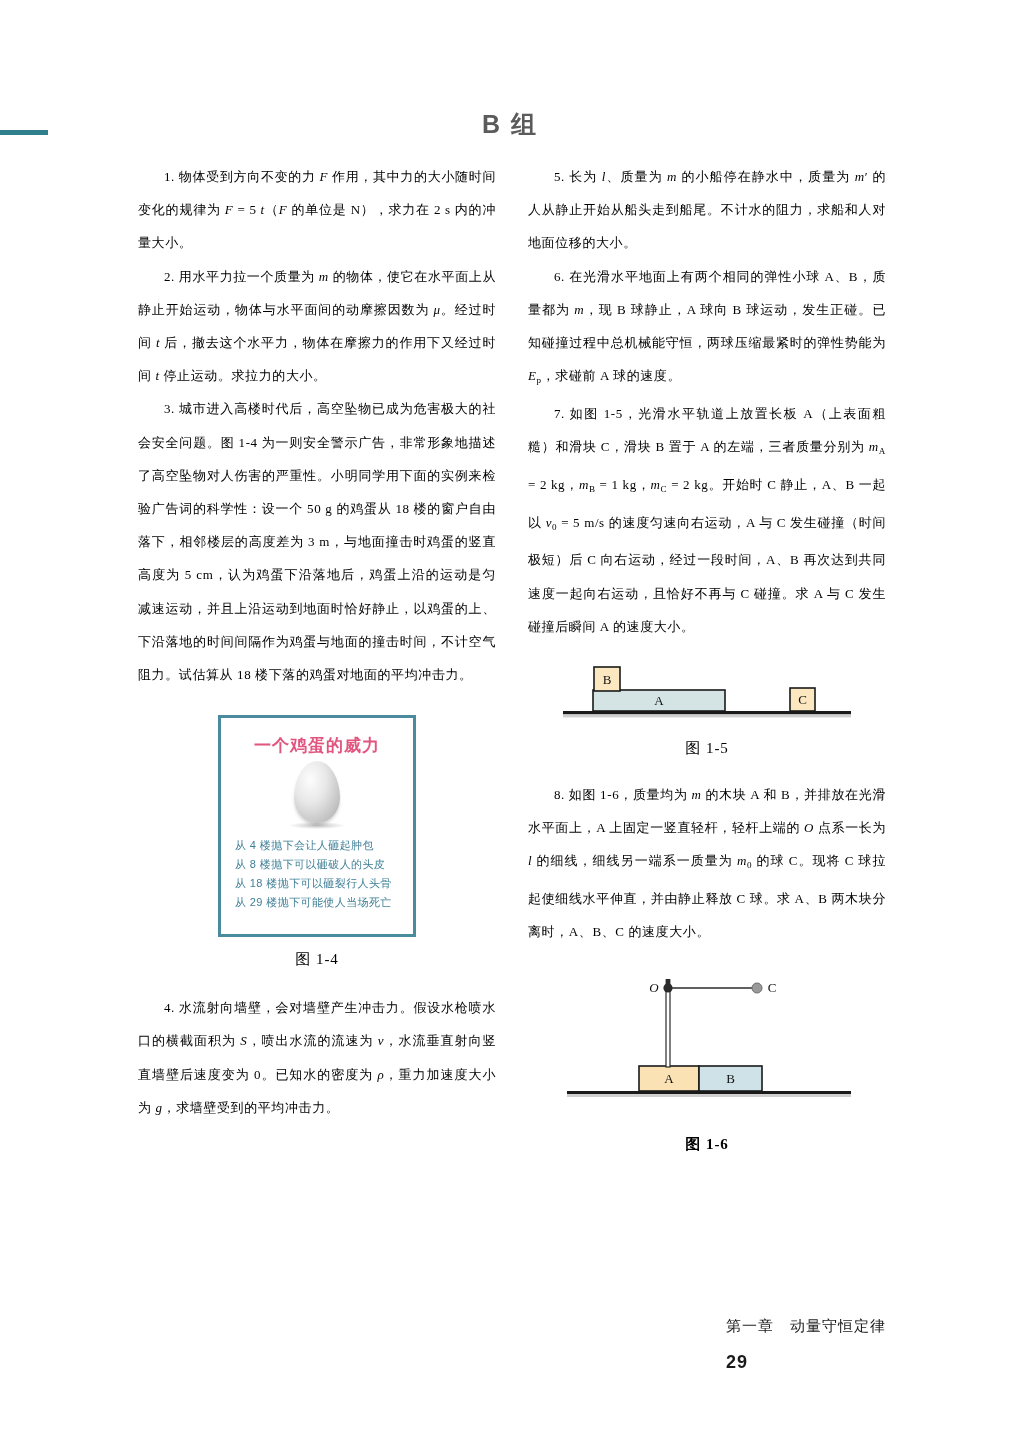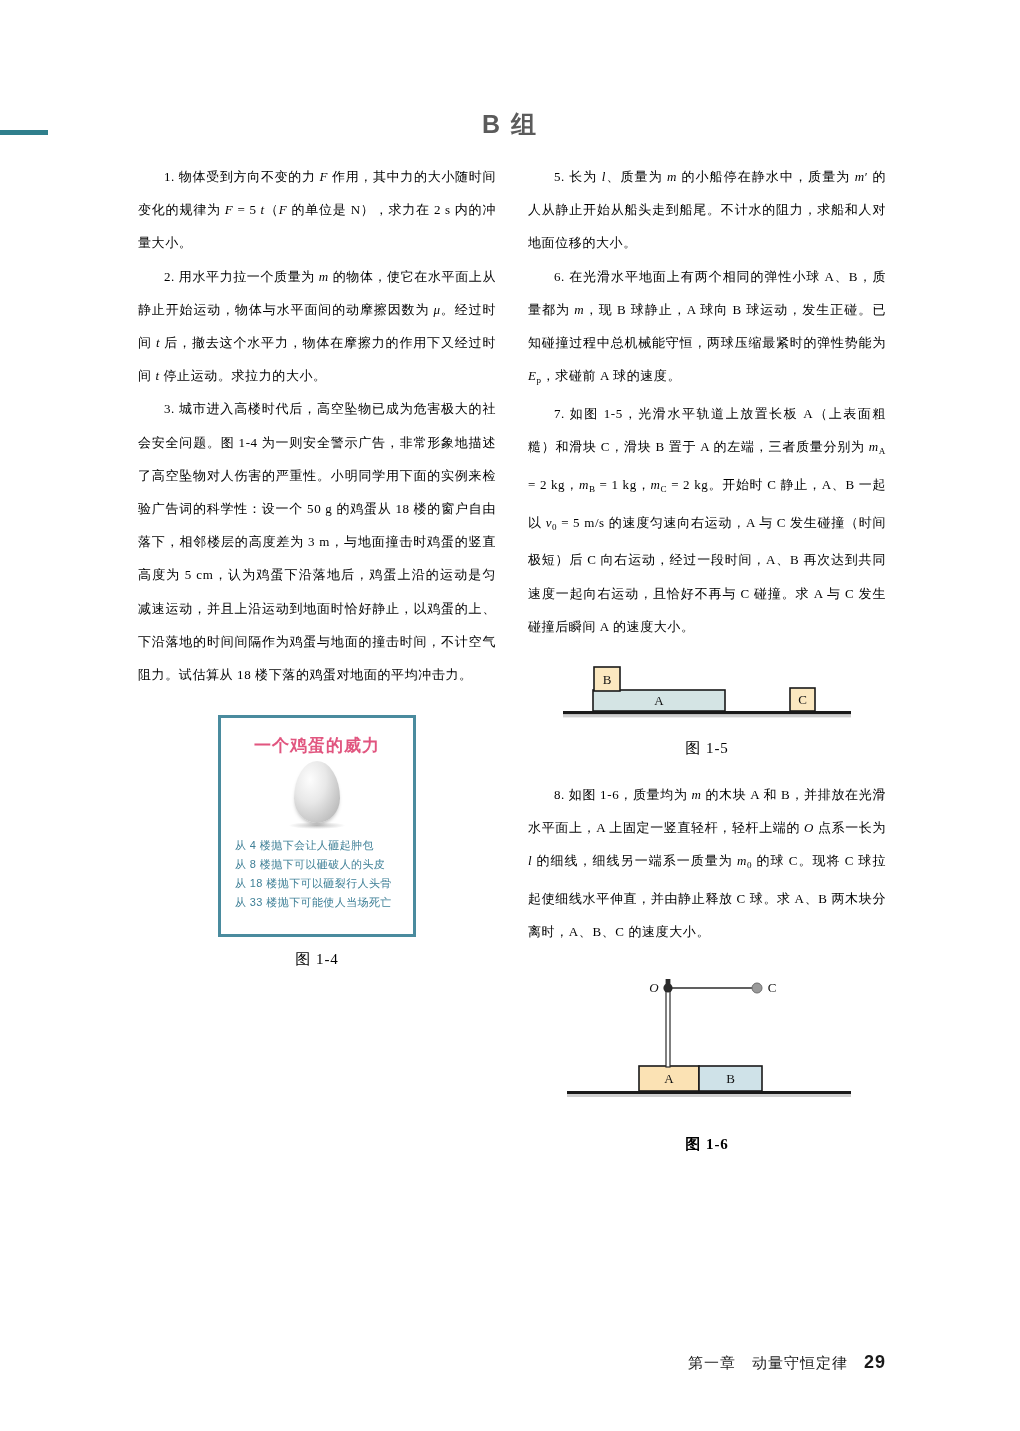--- a/index.html
+++ b/index.html
@@ -100,21 +100,21 @@
   
   .figbox{margin-top:16px;display:flex;flex-direction:column;align-items:center;}
   svg{display:block;}
 
   
   .footer{
     position:absolute;right:134px;bottom:58px;
     font-family:"Liberation Sans","DejaVu Sans",sans-serif;
     font-size:15px;color:#1a1a1a;
     letter-spacing:1px;
-    display:flex;align-items:baseline;gap:16px;
+    display:flex;align-items:baseline;gap:16px;flex-direction:column;
   }
   .footer .pageno{font-size:18px;font-weight:bold;}
 </style>
 </head>
 <body>
 
 <div class="page">
 
   <div class="corner-rule"></div>
 
@@ -130,26 +130,27 @@
 
       <div class="poster-wrap">
         <div class="poster">
           <div class="poster-title">一个鸡蛋的威力</div>
           <div class="egg"></div>
           <div class="egg-shadow"></div>
           <div class="poster-lines">
             <div class="poster-line">从 4 楼抛下会让人砸起肿包</div>
             <div class="poster-line">从 8 楼抛下可以砸破人的头皮</div>
             <div class="poster-line">从 18 楼抛下可以砸裂行人头骨</div>
-            <div class="poster-line">从 33 楼抛下可能使人当场死亡</div>
+            <div class="poster-line">从 29 楼抛下可能使人当场死亡</div>
           </div>
         </div>
         <div class="fig-caption">图 1-4</div>
       </div>
 
+      <p class="para" style="margin-top:22px;">4. 水流射向墙壁，会对墙壁产生冲击力。假设水枪喷水口的横截面积为 <i>S</i>，喷出水流的流速为 <i>v</i>，水流垂直射向竖直墙壁后速度变为 0。已知水的密度为 <i>ρ</i>，重力加速度大小为 <i>g</i>，求墙壁受到的平均冲击力。</p>
     </div>
 
     <div class="col">
 
       <p class="para">5. 长为 <i>l</i>、质量为 <i>m</i> 的小船停在静水中，质量为 <i>m</i>′ 的人从静止开始从船头走到船尾。不计水的阻力，求船和人对地面位移的大小。</p>
       <p class="para">6. 在光滑水平地面上有两个相同的弹性小球 A、B，质量都为 <i>m</i>，现 B 球静止，A 球向 B 球运动，发生正碰。已知碰撞过程中总机械能守恒，两球压缩最紧时的弹性势能为 <i>E</i><span class="subr">p</span>，求碰前 A 球的速度。</p>
       <p class="para">7. 如图 1-5，光滑水平轨道上放置长板 A（上表面粗糙）和滑块 C，滑块 B 置于 A 的左端，三者质量分别为 <i>m</i><span class="subr">A</span> = 2 kg，<i>m</i><span class="subr">B</span> = 1 kg，<i>m</i><span class="subr">C</span> = 2 kg。开始时 C 静止，A、B 一起以 <i>v</i><span class="subr">0</span> = 5 m/s 的速度匀速向右运动，A 与 C 发生碰撞（时间极短）后 C 向右运动，经过一段时间，A、B 再次达到共同速度一起向右运动，且恰好不再与 C 碰撞。求 A 与 C 发生碰撞后瞬间 A 的速度大小。</p>
 
       <div class="figbox">
         <svg width="300" height="72" viewBox="0 0 300 72">

